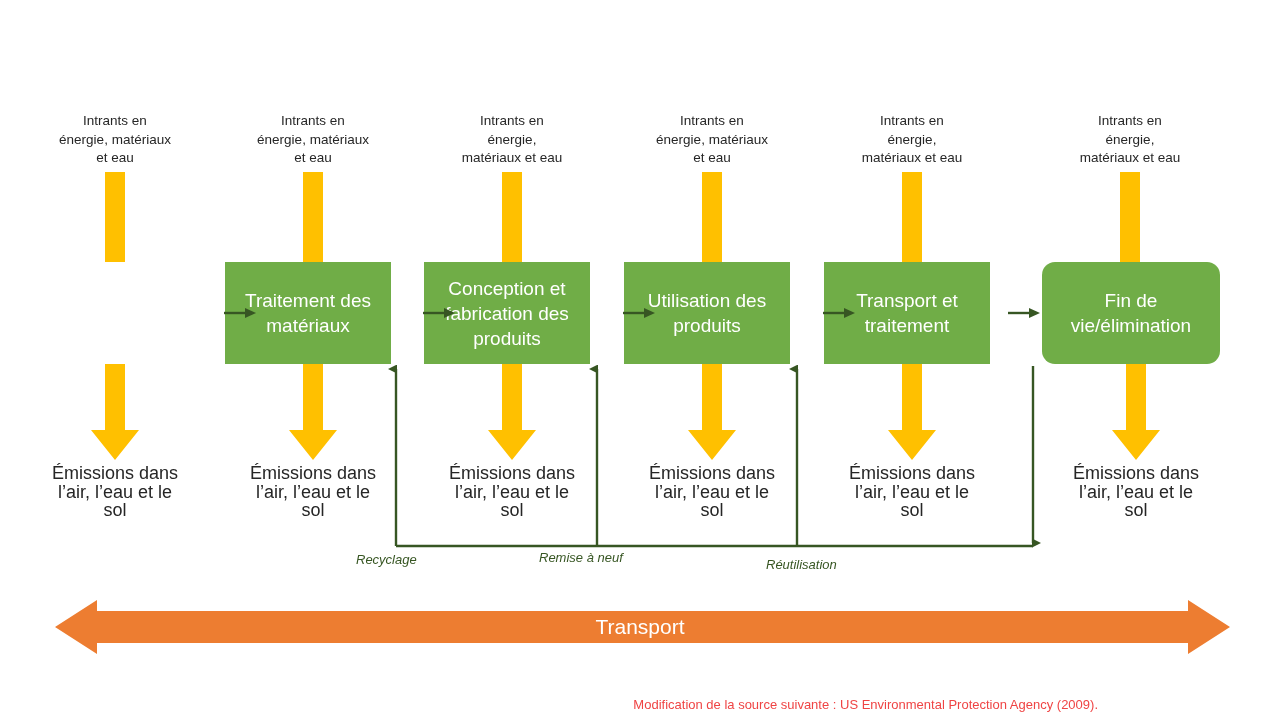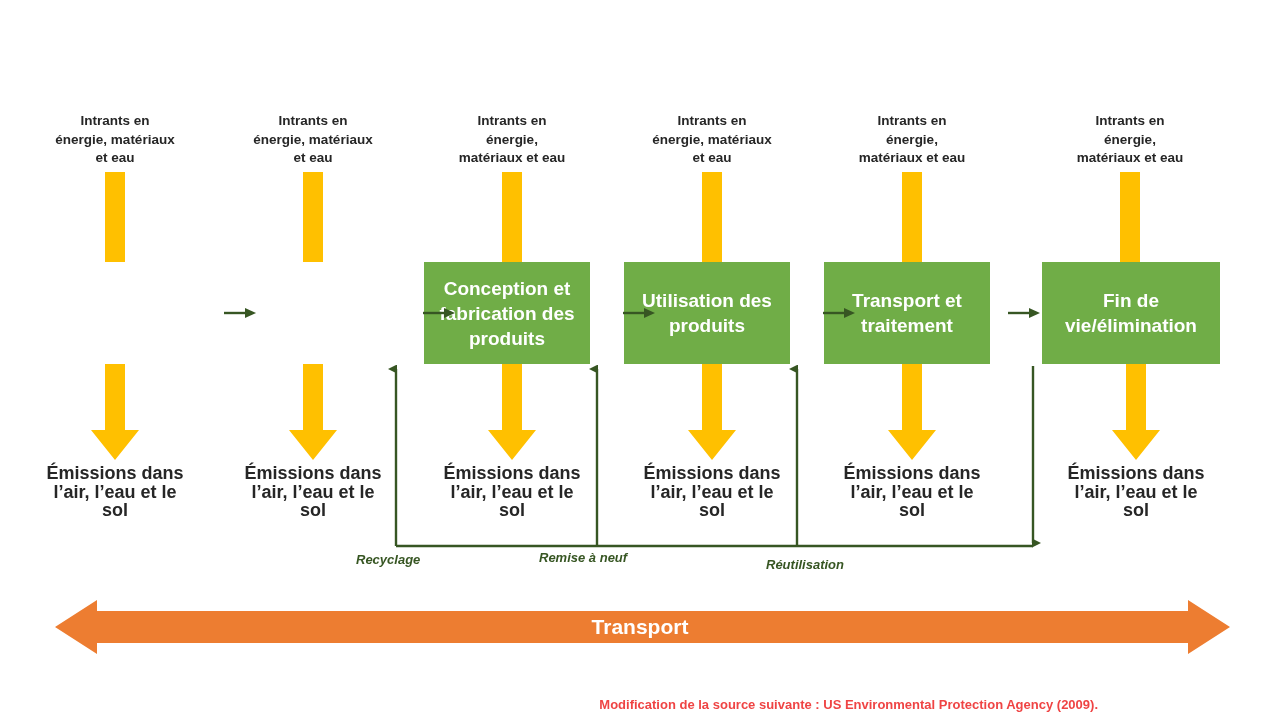--- a/index.html
+++ b/index.html
@@ -4,21 +4,21 @@
 <title>Cycle de vie</title>
 <style>
   html,body{margin:0;padding:0;}
   body{
     width:1280px;height:720px;
     background:#ffffff;
     font-family:"Liberation Sans","DejaVu Sans",sans-serif;
     overflow:hidden;
     position:relative;
   }
-  #stage{position:absolute;left:0;top:0;width:1112px;height:720px;font-weight:bold;}
+  #stage{position:absolute;left:0;top:0;width:1112px;height:720px;}
 
   
   .col{position:absolute;top:0;width:190px;height:720px;}
 
   .inputs-label{
     position:absolute;left:0;top:112px;width:190px;
     text-align:center;font-size:13.5px;line-height:18.5px;
     color:#262626;white-space:pre-line;
   }
 
@@ -110,20 +110,22 @@
     <div class="emis-label">Émissions dans
 l’air, l’eau et le
 sol</div>
   </div>
 
   <div class="col" style="left:218px;">
     <div class="inputs-label">Intrants en
 énergie, matériaux
 et eau</div>
     <div class="in-bar"></div>
+    <div class="stage-box">Traitement des
+matériaux</div>
     <svg class="out-arrow" viewBox="0 0 66 100" xmlns="http://www.w3.org/2000/svg">
       <path d="M23,0 L43,0 L43,66 L57,66 L33,96 L9,66 L23,66 Z" fill="#FFC000"></path>
     </svg>
     <div class="emis-label">Émissions dans
 l’air, l’eau et le
 sol</div>
   </div>
 
   <div class="col" style="left:417px;">
     <div class="inputs-label">Intrants en
@@ -169,21 +171,21 @@
     <div class="emis-label">Émissions dans
 l’air, l’eau et le
 sol</div>
   </div>
 
   <div class="col" style="left:1035px;">
     <div class="inputs-label">Intrants en
 énergie,
 matériaux et eau</div>
     <div class="in-bar"></div>
-    <div class="stage-box" style="left:7px;width:178px;">Fin de
+    <div class="stage-box" style="left:7px;width:178px;border-radius:13px;">Fin de
 vie/élimination</div>
     <svg class="out-arrow" style="left:68px;" viewBox="0 0 66 100" xmlns="http://www.w3.org/2000/svg">
       <path d="M23,0 L43,0 L43,66 L57,66 L33,96 L9,66 L23,66 Z" fill="#FFC000"></path>
     </svg>
     <div class="emis-label" style="left:6px;">Émissions dans
 l’air, l’eau et le
 sol</div>
   </div>
 
   <svg class="connector" style="left:224px;" viewBox="0 0 34 16" xmlns="http://www.w3.org/2000/svg">

